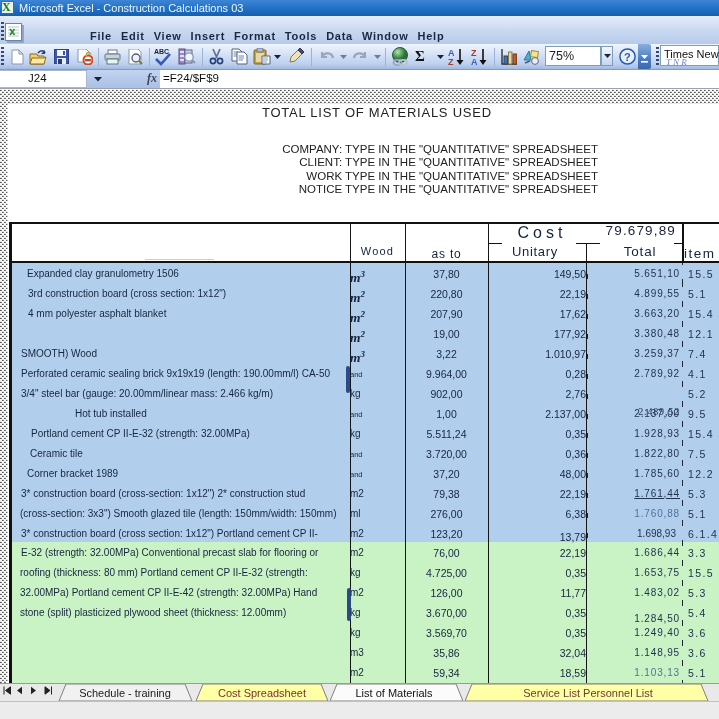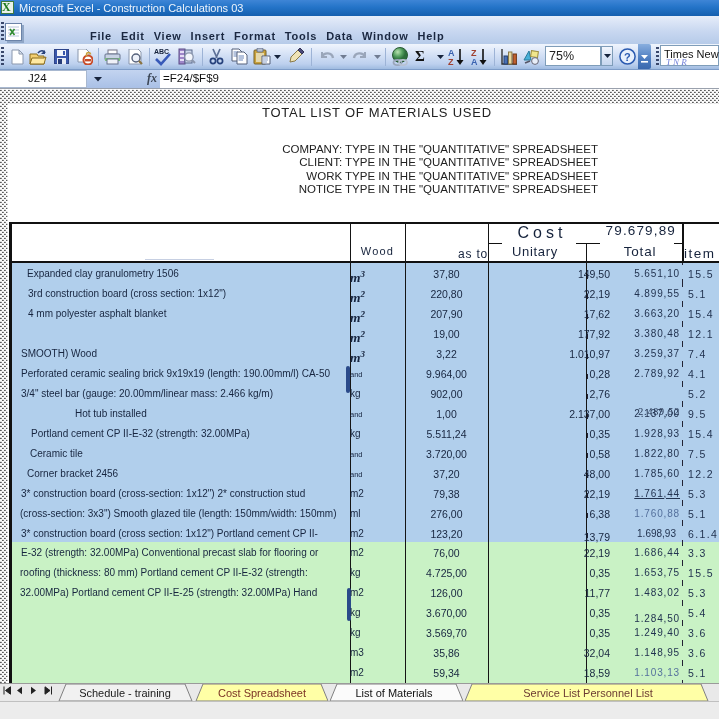--- a/index.html
+++ b/index.html
@@ -5,21 +5,21 @@
 #scr{position:relative;width:719px;height:719px;overflow:hidden;font-family:"Liberation Sans",sans-serif;background:#fff;}
 .abs{position:absolute;}
 .sep{width:1px;height:18px;top:48px;background:#9db3d6;}
 .handle{width:3px;background-image:repeating-linear-gradient(180deg,#39476b 0 2px,rgba(0,0,0,0) 2px 4px);}
 .mat{font-size:10px;color:#17253f;white-space:nowrap;}
 .unit{left:350px;width:55px;text-align:left;font-size:10px;color:#17253f;}
 .us{font-family:"Liberation Serif",serif;font-style:italic;font-weight:bold;font-size:13.5px;}
 .us sup{font-size:9px;}
 .ua{font-size:7.5px;}
 .asto{left:405px;width:83px;text-align:center;font-size:10.5px;color:#17253f;}
-.unitv{left:488px;width:98px;text-align:right;font-size:10.5px;color:#17253f;padding-left:24px;}
+.unitv{left:488px;width:98px;text-align:right;font-size:10.5px;color:#17253f;}
 .totv{left:540px;width:140px;text-align:right;font-size:10px;letter-spacing:.85px;color:#223350;}
 .totv.ns{letter-spacing:0;width:136px;}
 .itemv{left:688px;width:40px;text-align:left;font-size:10.5px;letter-spacing:1.4px;color:#223350;}
 .vline{width:1px;background:#151515;}
 .menuword{display:inline-block;font-size:11px;font-weight:bold;letter-spacing:.75px;color:#1a2740;}
 svg{display:block}
 </style></head>
 <body>
 <div id="scr">
 
@@ -318,21 +318,21 @@
 <div class="abs" style="left:681.5px;top:221.5px;width:2px;height:40.5px;background:#111;"></div>
 <div class="abs" style="left:681.8px;top:263px;width:1.2px;height:420.5px;background:repeating-linear-gradient(180deg,#223 0 6px,rgba(0,0,0,0) 6px 19.93px);background-position:0 18px;"></div>
 <div class="abs" style="left:586.5px;top:265px;width:1.2px;height:277px;background:repeating-linear-gradient(180deg,#223 0 5px,rgba(0,0,0,0) 5px 19.93px);background-position:0 9px;"></div>
 
 <div class="abs" style="left:489px;top:242.5px;width:13px;height:1.4px;background:#111;"></div>
 <div class="abs" style="left:576px;top:242.5px;width:24px;height:1.4px;background:#111;"></div>
 <div class="abs" style="left:674px;top:242.5px;width:8px;height:1.4px;background:#111;"></div>
 
 <div class="abs" style="left:145px;top:258.5px;width:69px;height:1.2px;background:#c6cfe2;"></div>
 <div class="abs" style="left:350px;top:245px;width:55px;text-align:center;font-size:11px;letter-spacing:1.2px;color:#16233c;">Wood</div>
-<div class="abs" style="left:405px;top:247px;width:83px;text-align:right;font-size:12px;letter-spacing:.8px;color:#16233c;">as to</div>
+<div class="abs" style="left:405px;top:247px;width:83px;text-align:center;font-size:12px;letter-spacing:.8px;color:#16233c;">as to</div>
 <div class="abs" style="left:493px;top:223.5px;width:98px;text-align:center;font-size:16px;letter-spacing:4px;color:#16233c;">Cost</div>
 <div class="abs" style="left:486px;top:243.5px;width:98px;text-align:center;font-size:13px;letter-spacing:.7px;color:#16233c;">Unitary</div>
 <div class="abs" style="left:586px;top:222.5px;width:90px;text-align:right;font-size:13.5px;letter-spacing:1.15px;color:#16233c;">79.679,89</div>
 <div class="abs" style="left:600px;top:243.5px;width:80px;text-align:center;font-size:13.5px;letter-spacing:.8px;color:#16233c;">Total</div>
 <div class="abs" style="left:684px;top:245.5px;font-size:13.5px;letter-spacing:1.5px;color:#16233c;">item</div>
 
 <div class="abs" style="left:346px;top:366px;width:4px;height:27px;background:#2a4a8a;border-radius:2px;"></div>
 <div class="abs" style="left:347px;top:588px;width:4px;height:33px;background:#2a4a8a;border-radius:2px;"></div>
 
 <div class="abs mat" style="left:27px;top:268.4px">Expanded clay granulometry 1506</div>
@@ -384,24 +384,24 @@
 <div class="abs itemv" style="top:407.9px">9.5</div>
 <div class="abs mat" style="left:31px;top:427.8px">Portland cement CP II-E-32 (strength: 32.00MPa)</div>
 <div class="abs unit" style="top:427.8px">kg</div>
 <div class="abs asto" style="top:427.8px">5.511,24</div>
 <div class="abs unitv" style="top:427.8px">0,35</div>
 <div class="abs totv" style="top:427.8px;">1.928,93</div>
 <div class="abs itemv" style="top:427.8px">15.4</div>
 <div class="abs mat" style="left:30px;top:447.8px">Ceramic tile</div>
 <div class="abs unit" style="top:447.8px"><span class="ua">and</span></div>
 <div class="abs asto" style="top:447.8px">3.720,00</div>
-<div class="abs unitv" style="top:447.8px">0,58</div>
+<div class="abs unitv" style="top:447.8px">0,36</div>
 <div class="abs totv" style="top:447.8px;">1.822,80</div>
 <div class="abs itemv" style="top:447.8px">7.5</div>
-<div class="abs mat" style="left:27px;top:467.7px">Corner bracket 2456</div>
+<div class="abs mat" style="left:27px;top:467.7px">Corner bracket 1989</div>
 <div class="abs unit" style="top:467.7px"><span class="ua">and</span></div>
 <div class="abs asto" style="top:467.7px">37,20</div>
 <div class="abs unitv" style="top:467.7px">48,00</div>
 <div class="abs totv" style="top:467.7px;">1.785,60</div>
 <div class="abs itemv" style="top:467.7px">12.2</div>
 <div class="abs mat" style="left:21px;top:487.6px">3* construction board (cross-section: 1x12") 2* construction stud</div>
 <div class="abs unit" style="top:487.6px">m2</div>
 <div class="abs asto" style="top:487.6px">79,38</div>
 <div class="abs unitv" style="top:487.6px">22,19</div>
 <div class="abs totv" style="top:487.6px;text-decoration:underline;">1.761,44</div>
@@ -423,26 +423,27 @@
 <div class="abs asto" style="top:547.4px">76,00</div>
 <div class="abs unitv" style="top:547.4px">22,19</div>
 <div class="abs totv" style="top:547.4px;">1.686,44</div>
 <div class="abs itemv" style="top:547.4px">3.3</div>
 <div class="abs mat" style="left:20px;top:567.4px">roofing (thickness: 80 mm) Portland cement CP II-E-32 (strength:</div>
 <div class="abs unit" style="top:567.4px">kg</div>
 <div class="abs asto" style="top:567.4px">4.725,00</div>
 <div class="abs unitv" style="top:567.4px">0,35</div>
 <div class="abs totv" style="top:567.4px;">1.653,75</div>
 <div class="abs itemv" style="top:567.4px">15.5</div>
-<div class="abs mat" style="left:20px;top:587.3px">32.00MPa) Portland cement CP II-E-25 (strength: 32.00MPa) Hand</div>
+<div class="abs mat" style="left:20px;top:587.3px">32.00MPa) Portland cement CP II-E-42 (strength: 32.00MPa) Hand</div>
 <div class="abs unit" style="top:587.3px">m2</div>
 <div class="abs asto" style="top:587.3px">126,00</div>
 <div class="abs unitv" style="top:587.3px">11,77</div>
 <div class="abs totv" style="top:587.3px;">1.483,02</div>
 <div class="abs itemv" style="top:587.3px">5.3</div>
+<div class="abs mat" style="left:20px;top:607.2px">stone (split) plasticized plywood sheet (thickness: 12.00mm)</div>
 <div class="abs unit" style="top:607.2px">kg</div>
 <div class="abs asto" style="top:607.2px">3.670,00</div>
 <div class="abs unitv" style="top:607.2px">0,35</div>
 <div class="abs totv" style="top:607.2px;margin-top:6px;">1.284,50</div>
 <div class="abs itemv" style="top:607.2px">5.4</div>
 <div class="abs unit" style="top:627.1px">kg</div>
 <div class="abs asto" style="top:627.1px">3.569,70</div>
 <div class="abs unitv" style="top:627.1px">0,35</div>
 <div class="abs totv" style="top:627.1px;">1.249,40</div>
 <div class="abs itemv" style="top:627.1px">3.6</div>

